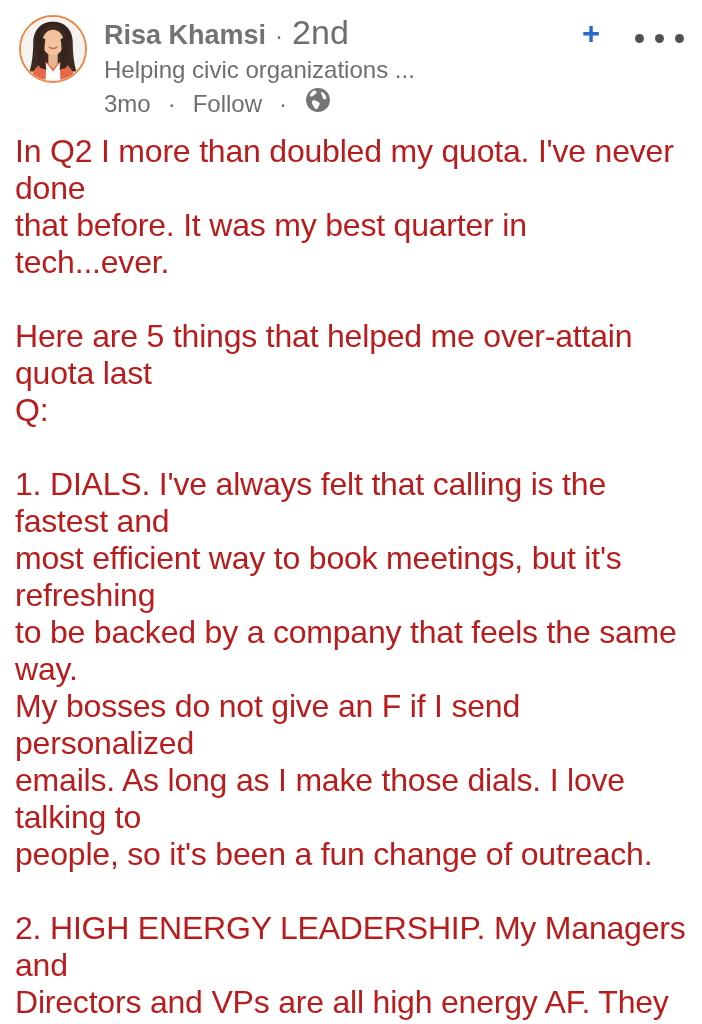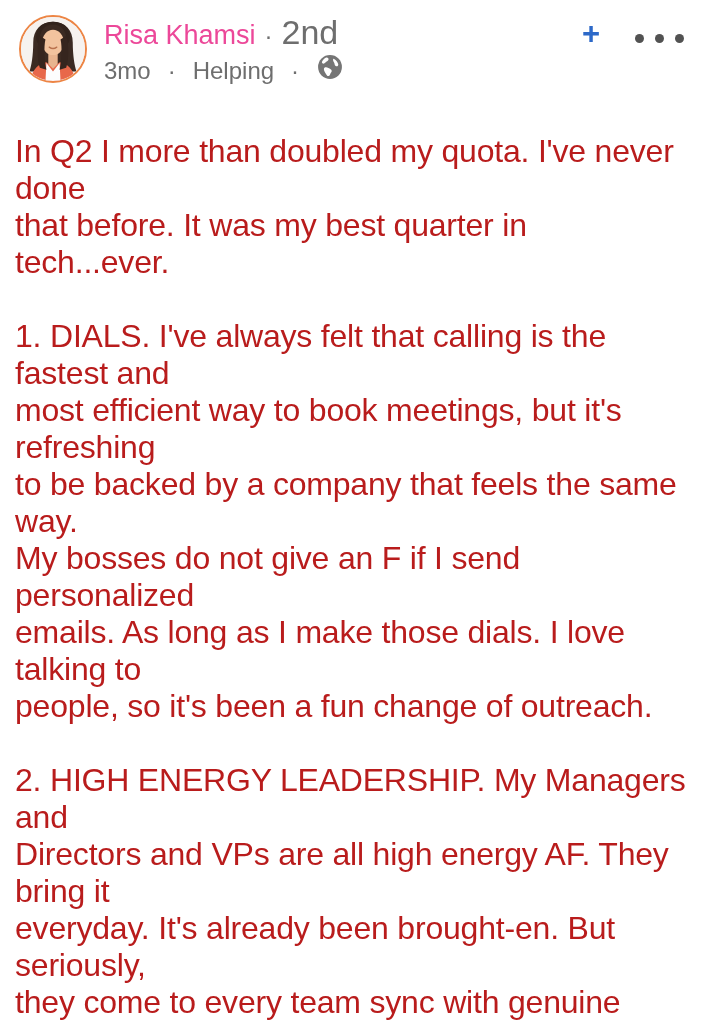--- a/index.html
+++ b/index.html
@@ -36,22 +36,22 @@
   }
   .name-line {
     display: flex;
     align-items: baseline;
     gap: 9px;
     line-height: 32px;
     white-space: nowrap;
   }
   .name {
     font-size: 27px;
-    font-weight: 400;
-    color: #ec4899;
+    font-weight: 700;
+    color: #737373;
     cursor: pointer;
   }
   .dot-sep { font-size: 24px; color: #6e6e6e; }
   .degree { font-size: 34px; color: #6e6e6e; }
 
   .headline {
     margin-top: 3px;
     font-size: 24px;
     line-height: 30px;
     color: #6e6e6e;
@@ -151,24 +151,25 @@
         <path d="M48 20c3 8 3 26 0 34l-7 2c2-9 3-24 1-32z" fill="#36251e"></path>
       </svg>
     </div>
 
     <div class="header-text">
       <div class="name-line">
         <span class="name">Risa Khamsi</span>
         <span class="dot-sep">·</span>
         <span class="degree">2nd</span>
       </div>
+      <div class="headline">Helping civic organizations ...</div>
       <div class="meta-line">
         <span>3mo</span>
         <span class="dot-sep">·</span>
-        <span>Helping</span>
+        <span>Follow</span>
         <span class="dot-sep">·</span>
         <span class="globe">
           <svg viewBox="0 0 24 24" width="26" height="26">
             <circle cx="12" cy="12" r="11" fill="#757575"></circle>
             <path d="M8 3.5c1.5-.8 3 .3 2.6 1.8-.3 1.2-2 1.4-2.8 2.6C7 9 5.6 9.3 4.8 8.4 4 7.4 5.8 4.6 8 3.5Z" fill="#ffffff"></path>
             <path d="M15.8 4.6c1.9.9 3.4 2.8 3.8 4.9.3 1.6-1.2 2.4-2.4 1.6-1.3-.9-.7-2.2-1.6-3.4-.8-1.1-1.4-3.8.2-3.1Z" fill="#ffffff"></path>
             <path d="M7.5 12.3c1.8-.6 3.5.9 5.1 1.7 1.4.7 1.2 2.3.2 3.4-.9 1-.6 2.8-2 3-1.6.2-2.2-1.8-3.2-3.2-.9-1.3-2.1-4.2-.1-4.9Z" fill="#ffffff"></path>
           </svg>
         </span>
       </div>
@@ -181,20 +182,22 @@
     <button class="overflow-btn">
       <span class="dot"></span>
       <span class="dot"></span>
       <span class="dot"></span>
     </button>
   </div>
 
   <div class="post-body">
     <p>In Q2 I more than doubled my quota. I've never done
 that before. It was my best quarter in tech...ever.</p>
+    <p>Here are 5 things that helped me over-attain quota last
+Q:</p>
     <p>1. DIALS. I've always felt that calling is the fastest and
 most efficient way to book meetings, but it's refreshing
 to be backed by a company that feels the same way.
 My bosses do not give an F if I send personalized
 emails. As long as I make those dials. I love talking to
 people, so it's been a fun change of outreach.</p>
     <p>2. HIGH ENERGY LEADERSHIP. My Managers and
 Directors and VPs are all high energy AF. They bring it
 everyday. It's already been brought-en. But seriously,
 they come to every team sync with genuine

